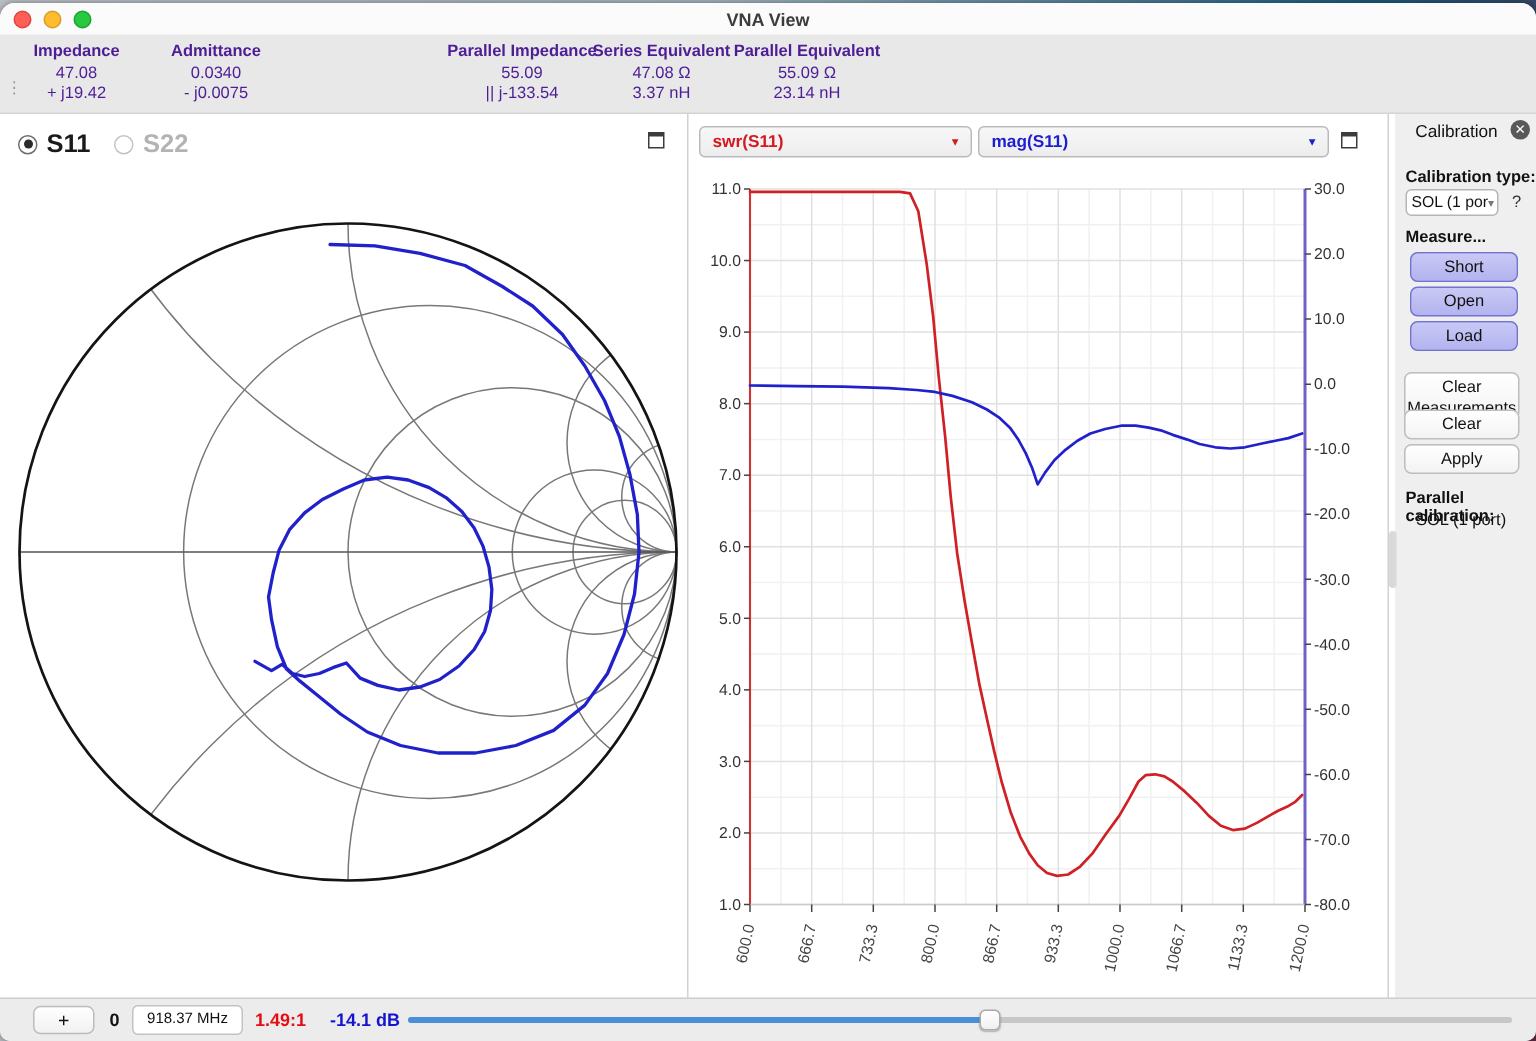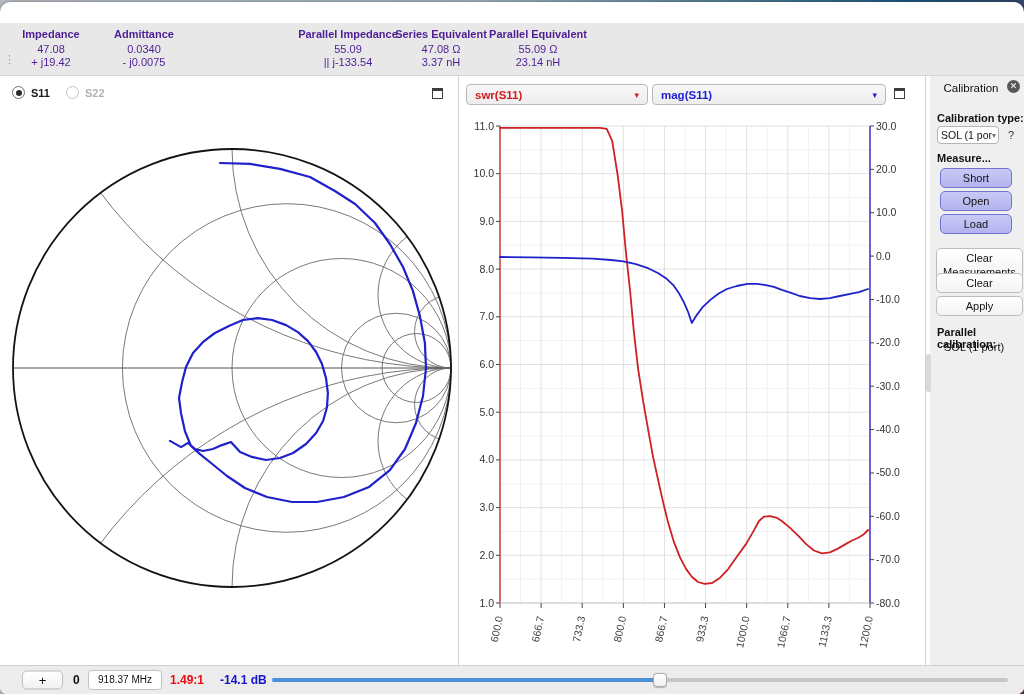--- a/index.html
+++ b/index.html
@@ -26,21 +26,21 @@
   .mcol .mval { font-size:11px; line-height:13px; }
   
   .main { position:absolute; left:0; top:74px; width:100%; height:591px; background:#fff; }
   .vdiv { position:absolute; top:0; width:1px; height:100%; background:#d2d2d2; }
   
   .radio-row { position:absolute; left:12px; top:10px; display:flex; align-items:center; gap:6px; }
   .radio { width:13px; height:13px; border-radius:50%; border:1.5px solid #6e6e6e;
     display:inline-flex; align-items:center; justify-content:center; background:#fff; }
   .radio .dot { width:6px; height:6px; border-radius:50%; background:#2b2b2b; }
   .radio.off { border-color:#c4c4c4; }
-  .rlabel { font-size:11px; font-weight:700; color:#1a1a1a; margin-right:10px; }
+  .rlabel { font-size:17px; font-weight:700; color:#1a1a1a; margin-right:10px; }
   .rlabel.off { color:#b3b3b3; }
   
   .detach { width:11px; height:11px; border:1.2px solid #3c3c3c; border-top:3px solid #3c3c3c;
     background:#fff; }
   
   .sel { position:absolute; top:8px; height:21px; background:linear-gradient(#f7f7f7,#ededed);
     border:1px solid #b9b9b9; border-radius:4px; font-size:11.5px; font-weight:700;
     display:flex; align-items:center; padding:0 8px; }
   .sel .chev { margin-left:auto; font-size:9px; }
   .sel-red { color:#d31a20; } .sel-red .chev { color:#d31a20; }
@@ -52,21 +52,21 @@
     background:#59595c; color:#fff; font-size:9px; line-height:13px; text-align:center; font-weight:700; }
   .cal-label { position:absolute; left:7px; font-weight:600; }
   .cal-dd { position:absolute; left:7px; width:62px; height:18px; background:#fff;
     border:1px solid #b5b5b5; border-radius:4px; font-size:10.5px; display:flex; align-items:center;
     padding:0 3px; white-space:nowrap; overflow:hidden; }
   .cal-dd .chev { margin-left:auto; color:#777; font-size:8px; }
   .cal-q { position:absolute; left:78px; color:#333; }
   .btn { position:absolute; text-align:center; border-radius:5px; font-size:11px; color:#111; }
   .btn-cal { left:10px; width:72px; height:20px; line-height:18px;
     background:linear-gradient(#c9c9f6,#b3b3ef); border:1.5px solid #7272d2; }
-  .btn-plain { left:6px; width:87px; background:linear-gradient(#ffffff,#f3f3f3);
+  .btn-plain { left:6px; width:77px; background:linear-gradient(#ffffff,#f3f3f3);
     border:1px solid #bdbdbd; }
   .scroll-thumb { position:absolute; left:-4px; top:278px; width:5px; height:38px;
     border-radius:3px; background:#d9d9d9; }
   
   .bottombar { position:absolute; left:0; bottom:0; width:100%; height:29px;
     background:#ececec; border-top:1px solid #cfcfcf; font-size:12px; color:#111; }
   .bb-item { position:absolute; top:50%; transform:translateY(-50%); }
   .plus-btn { left:22px; width:41px; height:19px; background:linear-gradient(#fff,#f1f1f1);
     border:1px solid #bdbdbd; border-radius:5px; text-align:center; line-height:17px; font-size:13px; }
   .marker-idx { left:73px; font-weight:600; }
@@ -79,20 +79,26 @@
   .slider .fill { position:absolute; top:5px; height:4px; background:#4a90d9; border-radius:2px; }
   .slider .handle { position:absolute; top:0; width:14px; height:14px; background:linear-gradient(#fff,#f0f0f0);
     border:1px solid #ababab; border-radius:4px; box-shadow:0 .5px 1px rgba(0,0,0,.25); }
   svg text { font-family:"Liberation Sans","DejaVu Sans",sans-serif; }
 </style>
 </head>
 <body>
 
 <div class="window">
 
+  <div class="titlebar">
+    <div class="traffic t-red"></div>
+    <div class="traffic t-yellow"></div>
+    <div class="traffic t-green"></div>
+    <div class="title">VNA View</div>
+  </div>
 
   <div class="measure-header">
     <div class="grip">⋮</div>
     <div class="mcol" style="left:51px">
       <div class="mlabel">Impedance</div>
       <div class="mval">47.08</div>
       <div class="mval">+ j19.42</div>
     </div>
     <div class="mcol" style="left:144px">
       <div class="mlabel">Admittance</div>

